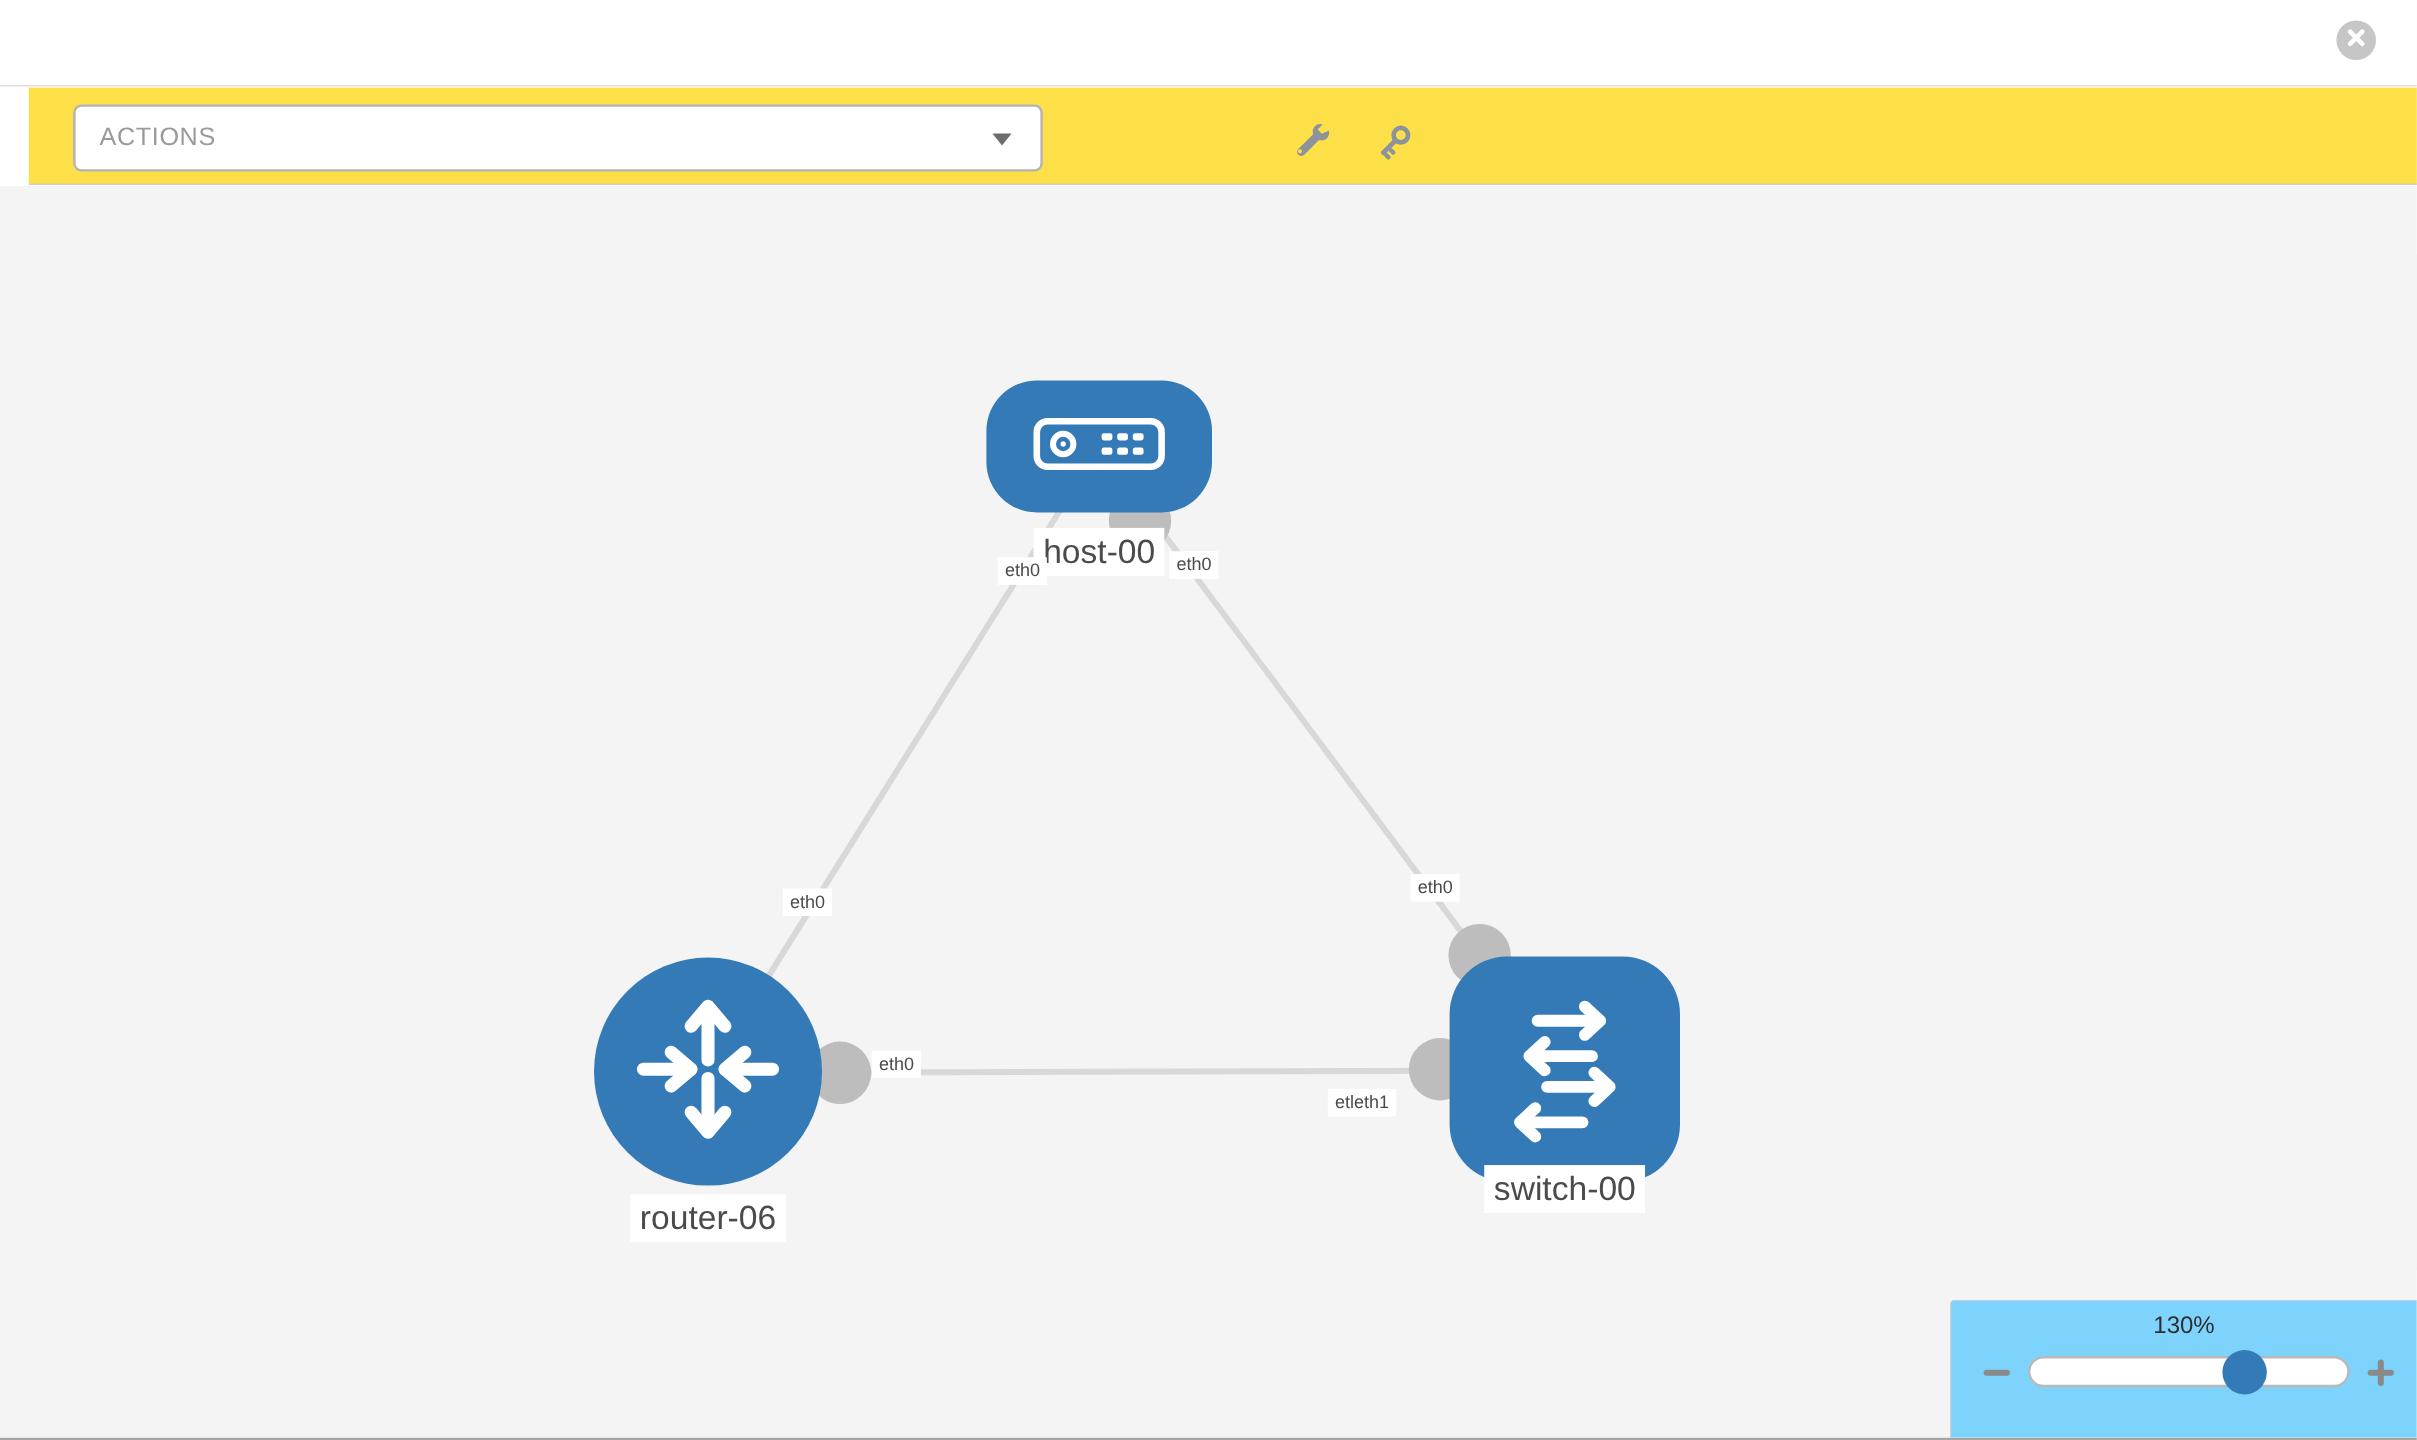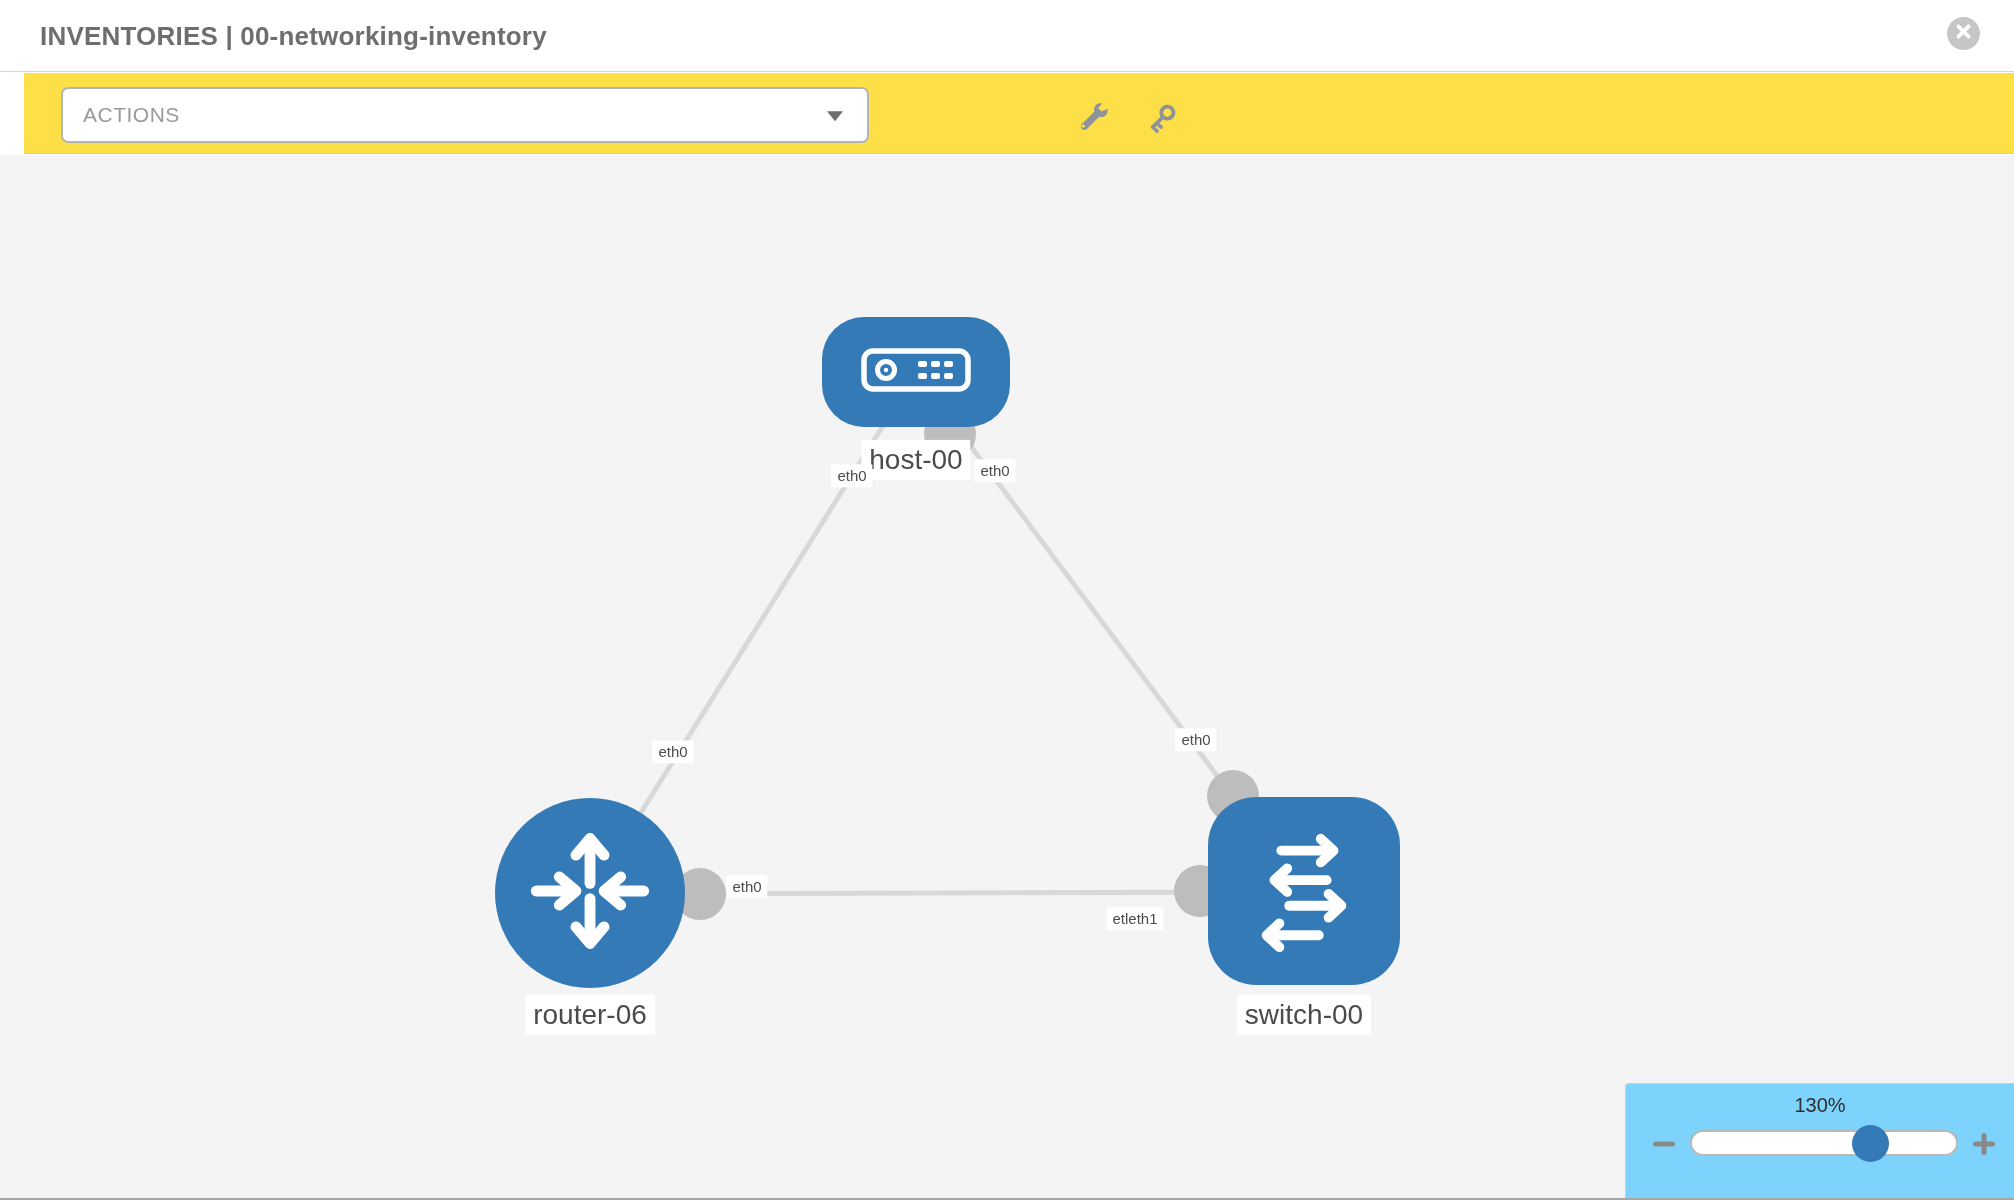--- a/index.html
+++ b/index.html
@@ -91,21 +91,20 @@
   }
   .zoom-knob {
     position:absolute; left:160px; top:-7px; width:37px; height:37px;
     background:#337ab7; border-radius:50%; cursor:grab;
   }
 </style>
 </head>
 <body>
 
 <div class="header">
-  <div class="header-title">INVENTORIES | 00-networking-inventory</div>
   <div class="close-btn">
     <span>
       <svg width="17" height="17" viewBox="0 0 20 20">
         <path d="M4 4 L16 16 M16 4 L4 16" stroke="#ffffff" stroke-width="4.5" stroke-linecap="round" fill="none"></path>
       </svg>
     </span>
   </div>
 </div>
 
 <div class="toolbar">
@@ -192,21 +191,21 @@
         <path d="M50 82 H98"></path>
           <path d="M90 70 L103 82 L90 94"></path>
         <path d="M80 112 H32"></path>
           <path d="M40 100 L27 112 L40 124"></path>
       </svg>
     </span>
   </div>
 
   <div class="chip node-label" style="left:916px;  top:305px;">host-00</div>
   <div class="chip node-label" style="left:590px;  top:860px;">router-06</div>
-  <div class="chip node-label" style="left:1304px; top:860px;">switch-00</div>
+  <div class="chip node-label" style="left:1304px; top:836px;">switch-00</div>
 
   <div class="chip iface-label" style="left:852px;  top:321px;">eth0</div>
   <div class="chip iface-label" style="left:995px;  top:316px;">eth0</div>
   <div class="chip iface-label" style="left:673px;  top:597px;">eth0</div>
   <div class="chip iface-label" style="left:1196px; top:585px;">eth0</div>
   <div class="chip iface-label" style="left:747px;  top:732px;">eth0</div>
   <div class="chip iface-label" style="left:1135px; top:732px;margin-top:32px;">etleth1</div>
 
   <div class="zoom-panel">
     <div class="zoom-percent">130%</div>

